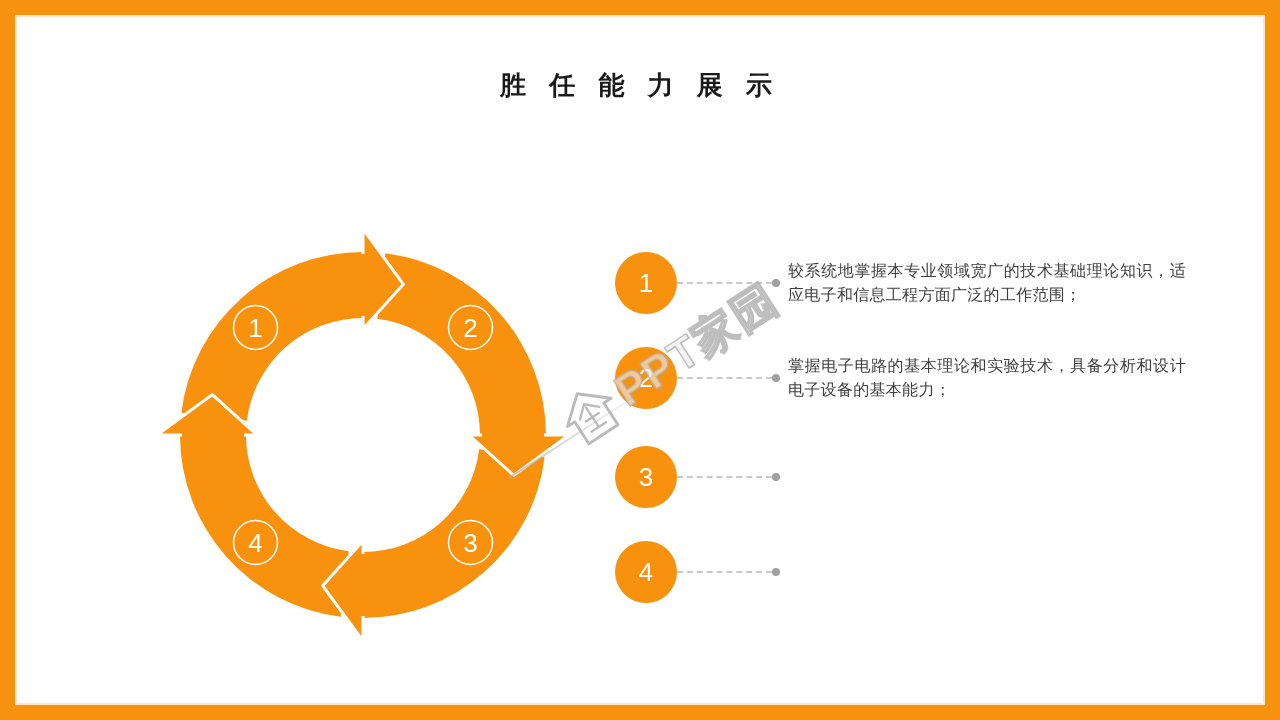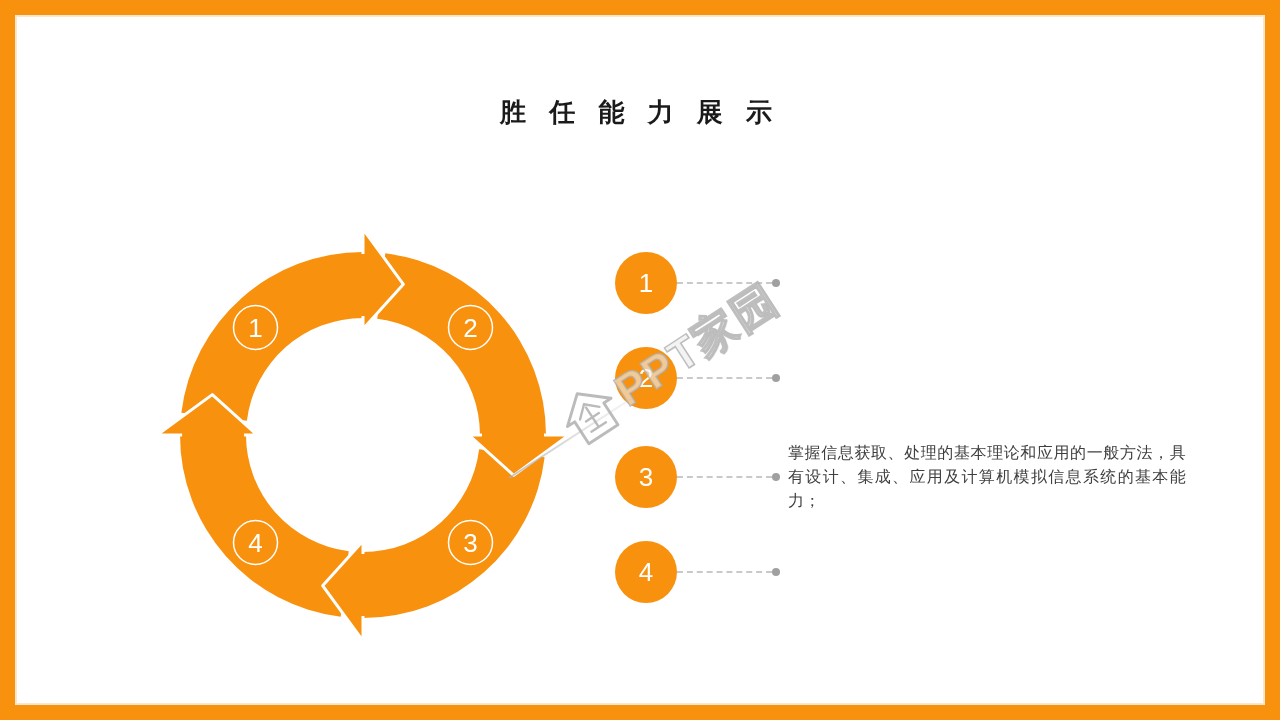--- a/index.html
+++ b/index.html
@@ -3,21 +3,21 @@
 <meta charset="utf-8">
 <style>
   html,body{margin:0;padding:0;background:#ffffff;font-family:"Liberation Sans","DejaVu Sans",sans-serif;}
   .slide{
     position:relative;width:1280px;height:720px;box-sizing:border-box;
     border:15px solid var(--accent,#F8910D);
     box-shadow:inset 0 0 0 2px var(--frame-inner,#FAE7CB);
     background:#fff;overflow:hidden;
   }
   .slide-title{
-    position:absolute;top:80px;left:0;width:100%;text-align:center;
+    position:absolute;top:53px;left:0;width:100%;text-align:center;
     font-size:26px;font-weight:bold;color:var(--title,#111111);
     letter-spacing:8px;white-space:pre;
   }
   
   .cycle-svg{position:absolute;left:118px;top:190px;width:460px;height:460px;z-index:1;}
   .ring-step-num{fill:#ffffff;font-size:26px;font-family:"Liberation Sans","DejaVu Sans",sans-serif;}
   
   .item-row{
     position:absolute;left:600px;display:flex;align-items:center;z-index:2;height:62px;
   }
@@ -99,37 +99,38 @@
       <text class="ring-step-num" x="122.5" y="346.5" text-anchor="middle">4</text>
     </g>
   </svg>
 
   <div class="item-row" style="top:237px">
     <div class="num-circle">
         <span>1</span>
       </div>
     <div class="connector"></div>
     <div class="connector-dot"></div>
+    <div class="item-text">较系统地掌握本专业领域宽广的技术基础理论知识，适应电子和信息工程方面广泛的工作范围；</div>
   </div>
 
   <div class="item-row" style="top:332px">
     <div class="num-circle">
         <span>2</span>
       </div>
     <div class="connector"></div>
     <div class="connector-dot"></div>
+    <div class="item-text">掌握电子电路的基本理论和实验技术，具备分析和设计电子设备的基本能力；</div>
   </div>
 
   <div class="item-row" style="top:431px">
     <div class="num-circle">
         <span>3</span>
       </div>
     <div class="connector"></div>
     <div class="connector-dot"></div>
-    <div class="item-text">掌握信息获取、处理的基本理论和应用的一般方法，具有设计、集成、应用及计算机模拟信息系统的基本能力；</div>
   </div>
 
   <div class="item-row" style="top:526px">
     <div class="num-circle">
         <span>4</span>
       </div>
     <div class="connector"></div>
     <div class="connector-dot"></div>
   </div>
 

